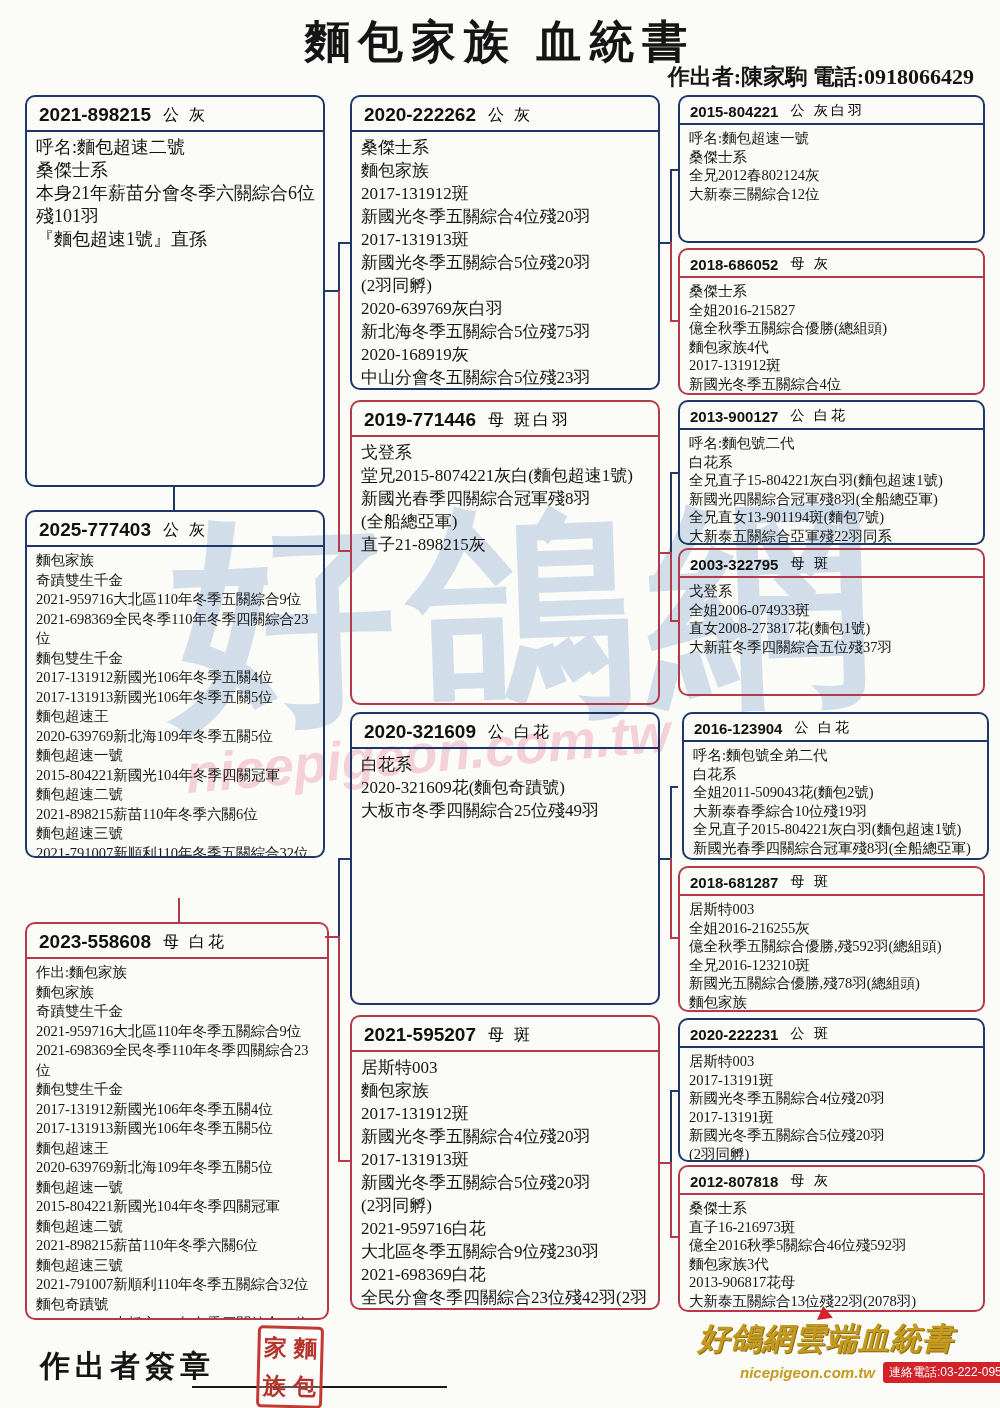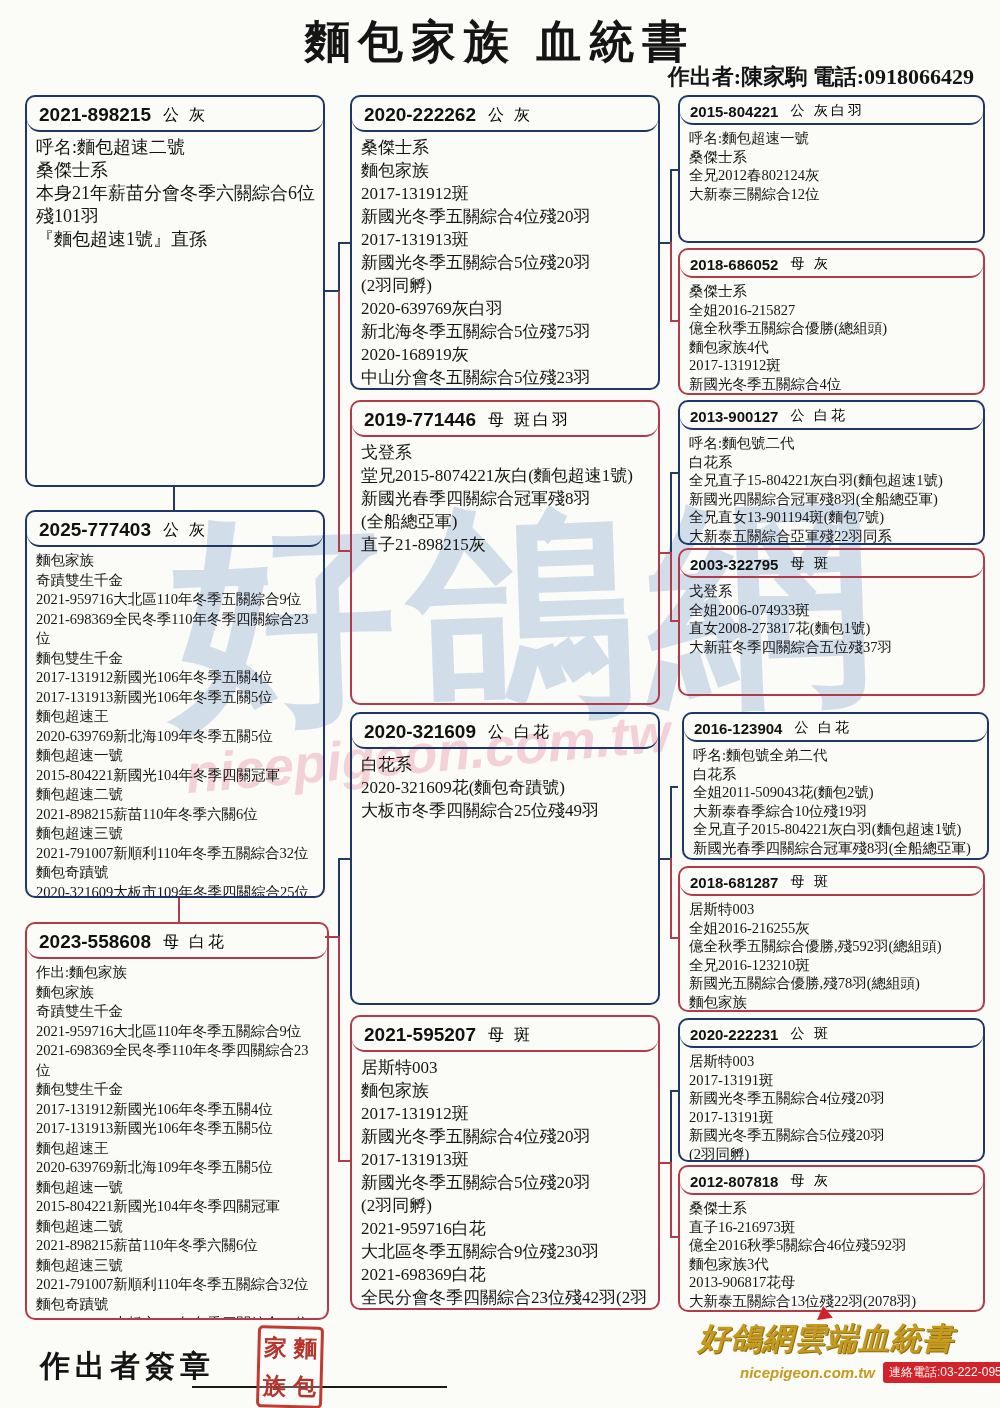--- a/index.html
+++ b/index.html
@@ -12,21 +12,21 @@
   .wm-cn{position:absolute;left:170px;top:462px;font-size:225px;font-weight:bold;
          color:rgba(125,160,205,0.32);letter-spacing:14px;z-index:1;white-space:nowrap;
          transform:rotate(-2deg);}
   .wm-url{position:absolute;left:185px;top:722px;font-size:54px;font-weight:bold;font-style:italic;
           color:rgba(232,150,170,0.42);z-index:1;transform:rotate(-5deg);white-space:nowrap;
           font-family:"Liberation Sans",sans-serif;}
   
   .pbox{position:absolute;box-sizing:border-box;border:2.5px solid #1e3766;border-radius:10px;
         overflow:hidden;background:transparent;z-index:2;}
   .pbox.female{border-color:#b23b4b;}
-  .hdr{display:flex;align-items:flex-end;gap:12px;padding:7px 12px 4px;border-bottom:2px solid #1e3766;border-radius:13px;}
+  .hdr{display:flex;align-items:flex-end;gap:12px;padding:7px 12px 4px;border-bottom:2px solid #1e3766;}
   .female .hdr{border-bottom-color:#b23b4b;}
   .ring{font-family:"Liberation Sans","DejaVu Sans",sans-serif;font-weight:bold;font-size:19px;color:#111;}
   .sexcolor{font-size:16px;color:#000000;letter-spacing:3px;}
   .body{padding:4px 8px 4px 9px;}
   .box-lg .body{font-size:18px;line-height:23px;}
   .box-md .body{font-size:17px;line-height:23px;}
   .box-sm .body{font-size:14.5px;line-height:19.5px;}
   .box-xs .body{font-size:14.5px;line-height:18.5px;}
   .box-xs .hdr{padding:5px 10px 3px;}
   .box-xs .ring{font-size:15px;}
@@ -72,21 +72,21 @@
         <span class="ring">2021-898215</span>
         <span class="sexcolor">公 灰</span>
       </div>
     <div class="body">
         <div class="ln">呼名:麵包超速二號</div>
         <div class="ln">桑傑士系</div>
         <div class="ln">本身21年薪苗分會冬季六關綜合6位殘101羽</div>
         <div class="ln">『麵包超速1號』直孫</div>
       </div>
   </div>
-  <div class="pbox box-sm" style="left:25px;top:510px;width:300px;height:388px;">
+  <div class="pbox box-sm" style="left:25px;top:510px;width:300px;height:348px;">
     <div class="hdr">
         <span class="ring">2025-777403</span>
         <span class="sexcolor">公 灰</span>
       </div>
     <div class="body">
         <div class="ln">麵包家族</div>
         <div class="ln">奇蹟雙生千金</div>
         <div class="ln">2021-959716大北區110年冬季五關綜合9位</div>
         <div class="ln">2021-698369全民冬季110年冬季四關綜合23位</div>
         <div class="ln">麵包雙生千金</div>

